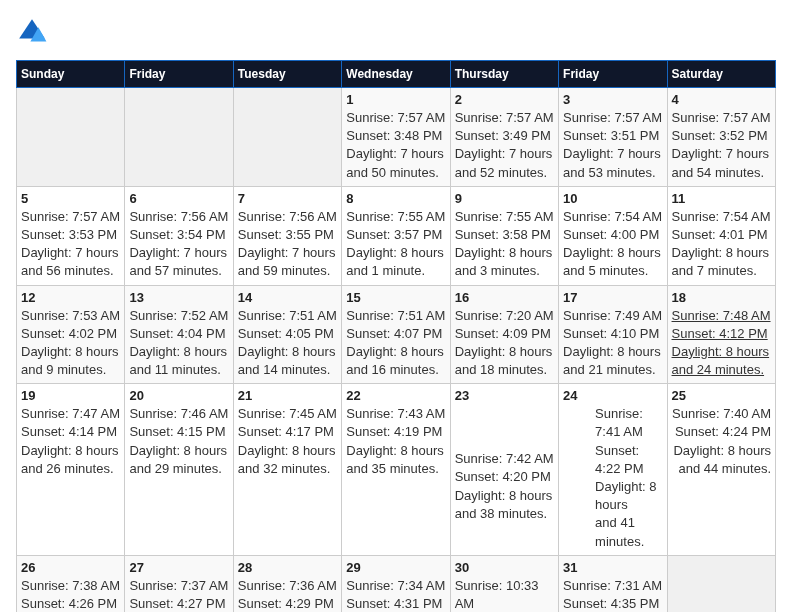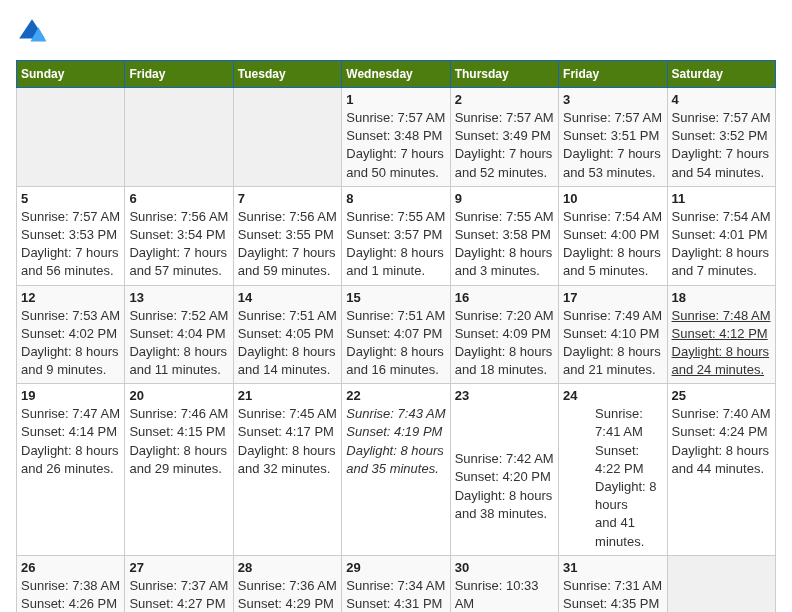--- a/index.html
+++ b/index.html
@@ -43,21 +43,21 @@
     .subtitle {
       font-size: 14px;
       color: #444;
     }
     .calendar {
       width: 100%;
       border-collapse: collapse;
       font-size: 11px;
     }
     .calendar thead th {
-      background: #4d7c0f;
+      background: #0f172a;
       color: #fff;
       padding: 6px 4px;
       text-align: left;
       font-size: 12px;
       font-weight: bold;
       border: 1px solid #1565c0;
     }
     .calendar tbody td {
       border: 1px solid #ccc;
       vertical-align: top;
@@ -272,42 +272,42 @@
         </td>
         <td>
           <div class="day-number">21</div>
           <div class="day-info" style="white-space: pre-line;">Sunrise: 7:45 AM
 Sunset: 4:17 PM
 Daylight: 8 hours
 and 32 minutes.</div>
         </td>
         <td>
           <div class="day-number">22</div>
-          <div class="day-info" style="white-space: pre-line; font-style: italic;">Sunrise: 7:43 AM
+          <div class="day-info" style="white-space: pre-line;">Sunrise: 7:43 AM
 Sunset: 4:19 PM
 Daylight: 8 hours
 and 35 minutes.</div>
         </td>
         <td>
           <div class="day-number">23</div>
           <div class="day-info" style="white-space: pre-line; margin-top: 47px;">Sunrise: 7:42 AM
 Sunset: 4:20 PM
 Daylight: 8 hours
 and 38 minutes.</div>
         </td>
         <td>
           <div class="day-number">24</div>
           <div class="day-info" style="white-space: pre-line; margin-left: 32px;">Sunrise: 7:41 AM
 Sunset: 4:22 PM
 Daylight: 8 hours
 and 41 minutes.</div>
         </td>
         <td>
           <div class="day-number">25</div>
-          <div class="day-info" style="white-space: pre-line;">Sunrise: 7:40 AM
+          <div class="day-info" style="white-space: pre-line; text-align: right;">Sunrise: 7:40 AM
 Sunset: 4:24 PM
 Daylight: 8 hours
 and 44 minutes.</div>
         </td>
       </tr>
       <tr>
         <td>
           <div class="day-number">26</div>
           <div class="day-info" style="white-space: pre-line;">Sunrise: 7:38 AM
 Sunset: 4:26 PM

